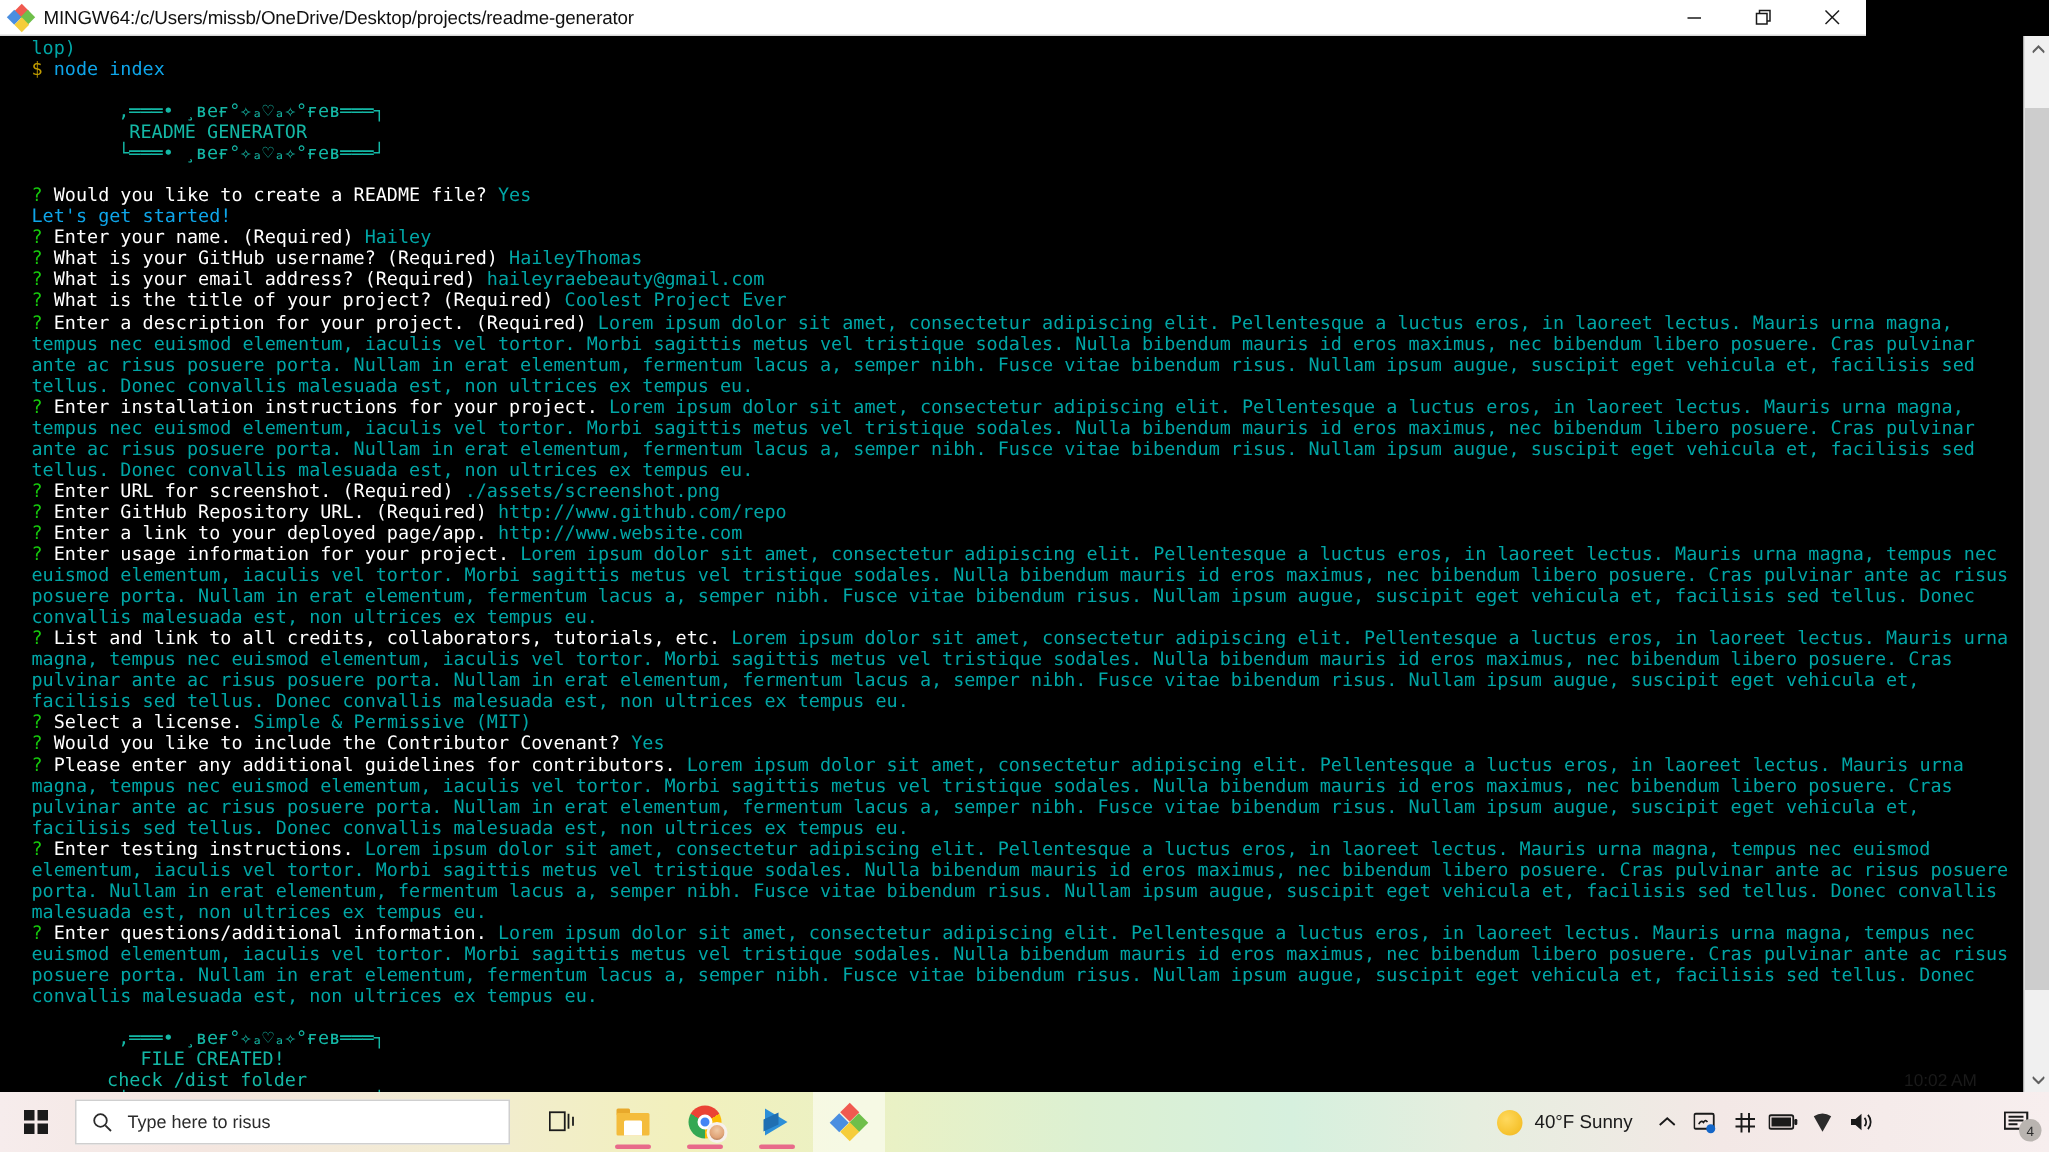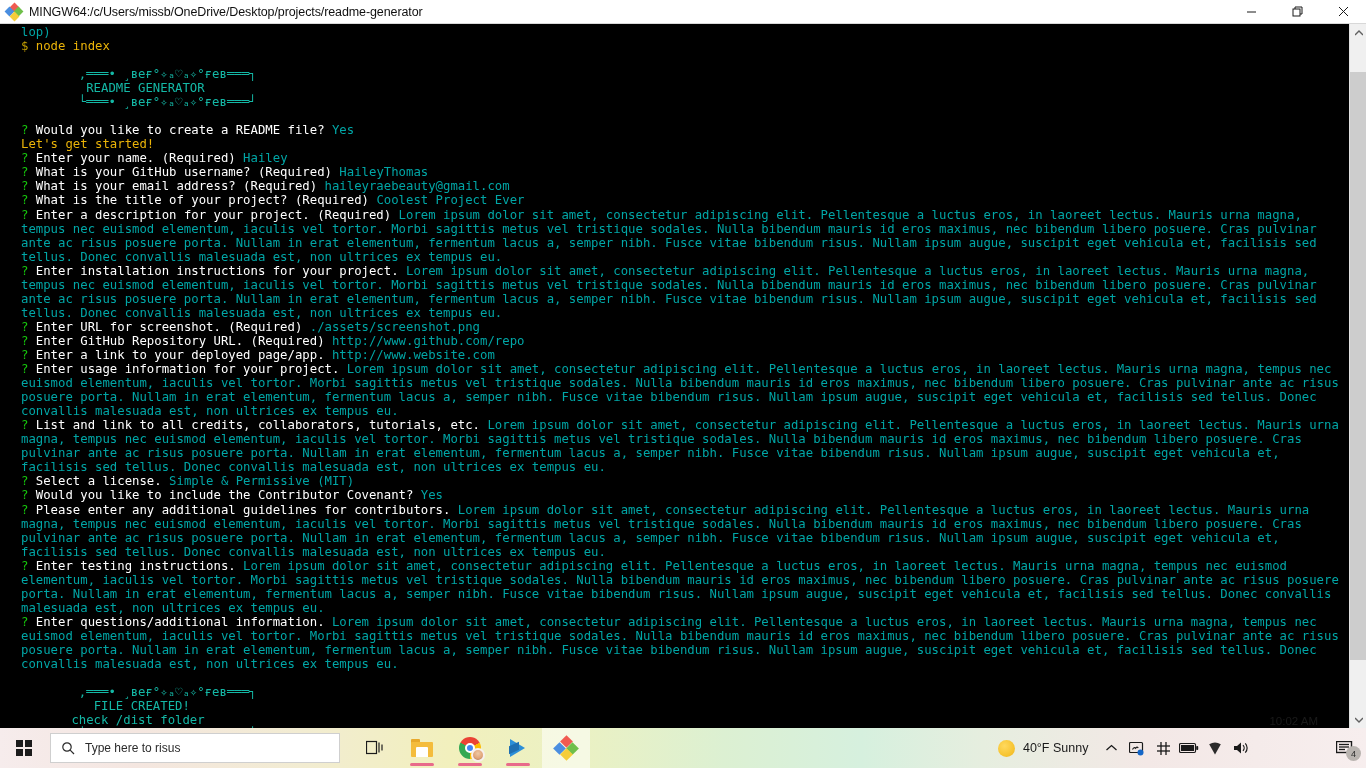--- a/index.html
+++ b/index.html
@@ -16,21 +16,21 @@
     position: relative;
     width: 1366px;
     height: 768px;
     overflow: hidden;
     background: #000;
   }
 
   
   #titlebar {
     position: absolute; top: 0; left: 0;
-    width: 1366px; height: 24px;
+    width: 1244px; height: 24px;
     background: #ffffff;
     display: flex; align-items: center;
     border-bottom: 1px solid #d8d8d8;
   }
   #app-icon {
     width: 16px; height: 16px;
     margin-left: 6px; margin-right: 7px;
     position: relative; flex: 0 0 auto;
   }
   .diamond {
@@ -72,21 +72,21 @@
     font-family: "DejaVu Sans Mono", monospace;
     font-size: 12.3px;
     line-height: 14.05px;
     color: #cccccc;
     white-space: pre-wrap;
     word-break: break-all;
     padding: 1px 0 0 1px;
     letter-spacing: 0px;
   }
   .ln { display: block; min-height: 14px; white-space: pre-wrap; word-break: break-word; padding-left: 20px; }
-  .c-white  { color: #eab308; }
+  .c-white  { color: #0ea5e9; }
   .c-bwhite { color: #ffffff; }
   .c-cyan   { color: #00a6a6; }
   .c-green  { color: #16c60c; }
   .c-yellow { color: #c19c00; }
   .c-art    { color: #14b8a6; margin-left: 43px; }
 
   
   #scrollbar {
     position: absolute;
     top: 24px; right: 0;

